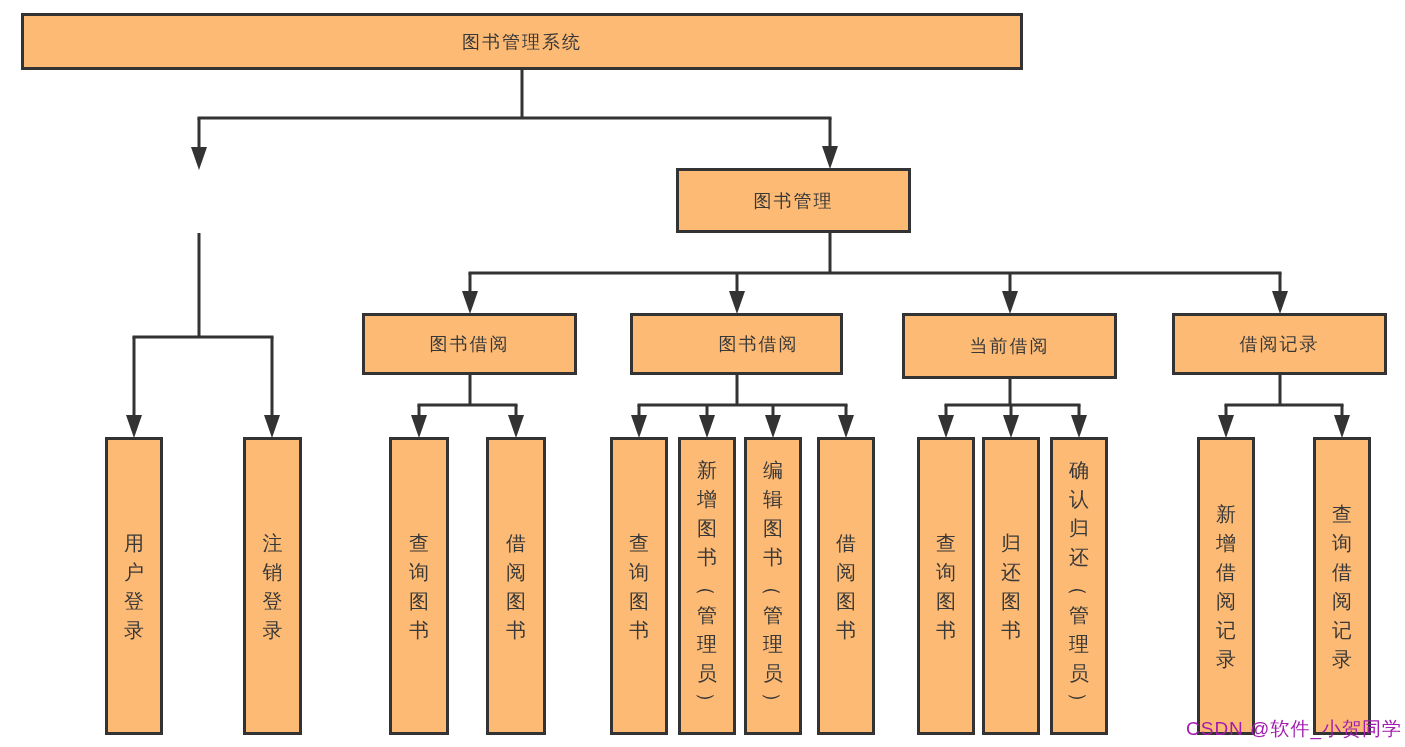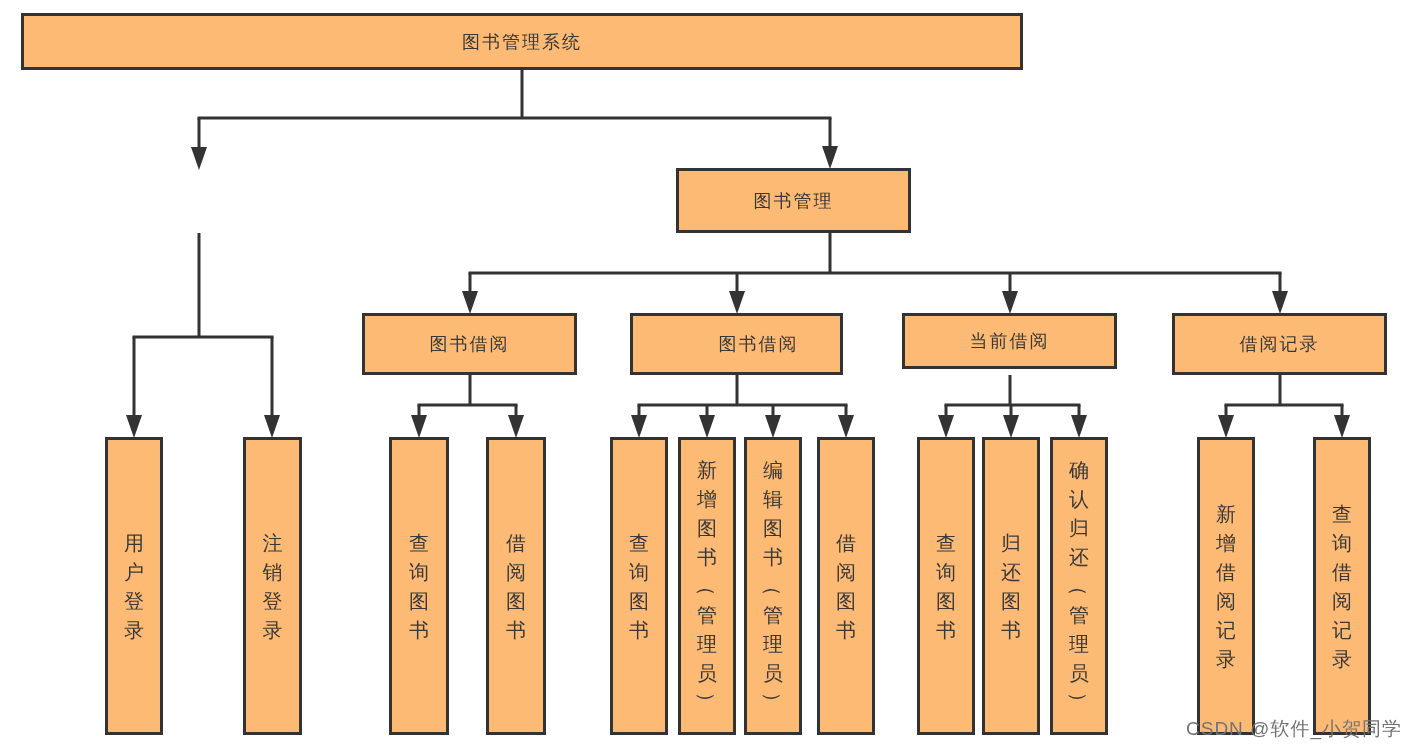--- a/index.html
+++ b/index.html
@@ -38,42 +38,42 @@
     font-size: 20px;
     line-height: 1;
   }
   .v-box span.rot { transform: rotate(90deg); }
   
   #node-root              { left: 21px;   top: 13px;  width: 1002px; height: 57px; }
   #node-user-login        { left: 82px;   top: 169px; width: 235px;  height: 64px; }
   #node-book-management   { left: 676px;  top: 168px; width: 235px;  height: 65px; }
   #node-new-book-recommend{ left: 362px;  top: 313px; width: 215px;  height: 62px; }
   #node-book-borrowing    { left: 630px;  top: 313px; width: 213px;  height: 62px; padding-left: 44px; }
-  #node-current-borrowing { left: 902px;  top: 313px; width: 215px;  height: 56px; }
+  #node-current-borrowing { left: 902px;  top: 313px; width: 215px;  height: 66px; }
   #node-borrowing-records { left: 1172px; top: 313px; width: 215px;  height: 62px; text-align: right; }
   #leaf-user-login          { left: 105px;  top: 437px; width: 58px; height: 298px; }
   #leaf-logout              { left: 243px;  top: 437px; width: 59px; height: 298px; }
   #leaf-query-book-1        { left: 389px;  top: 437px; width: 60px; height: 298px; }
   #leaf-borrow-book-1       { left: 486px;  top: 437px; width: 60px; height: 298px; }
   #leaf-query-book-2        { left: 610px;  top: 437px; width: 58px; height: 298px; }
   #leaf-add-book-admin      { left: 678px;  top: 437px; width: 58px; height: 298px; }
   #leaf-edit-book-admin     { left: 744px;  top: 437px; width: 58px; height: 298px; }
   #leaf-borrow-book-2       { left: 817px;  top: 437px; width: 58px; height: 298px; }
   #leaf-query-book-3        { left: 917px;  top: 437px; width: 58px; height: 298px; }
   #leaf-return-book         { left: 982px;  top: 437px; width: 58px; height: 298px; }
   #leaf-confirm-return-admin{ left: 1050px; top: 437px; width: 58px; height: 298px; }
   #leaf-add-borrow-record   { left: 1197px; top: 437px; width: 58px; height: 298px; }
   #leaf-query-borrow-record { left: 1313px; top: 437px; width: 58px; height: 298px; }
   #watermark {
     position: absolute;
     left: 1186px;
     top: 716px;
     font-size: 19px;
     letter-spacing: 1px;
-    color: #737373;
+    color: #a21caf;
     white-space: nowrap;
   }
   .wire { stroke: #333333; stroke-width: 3; fill: none; }
   .head { fill: #333333; stroke: none; }
 </style>
 </head>
 <body>
 
 <div id="stage">
 

